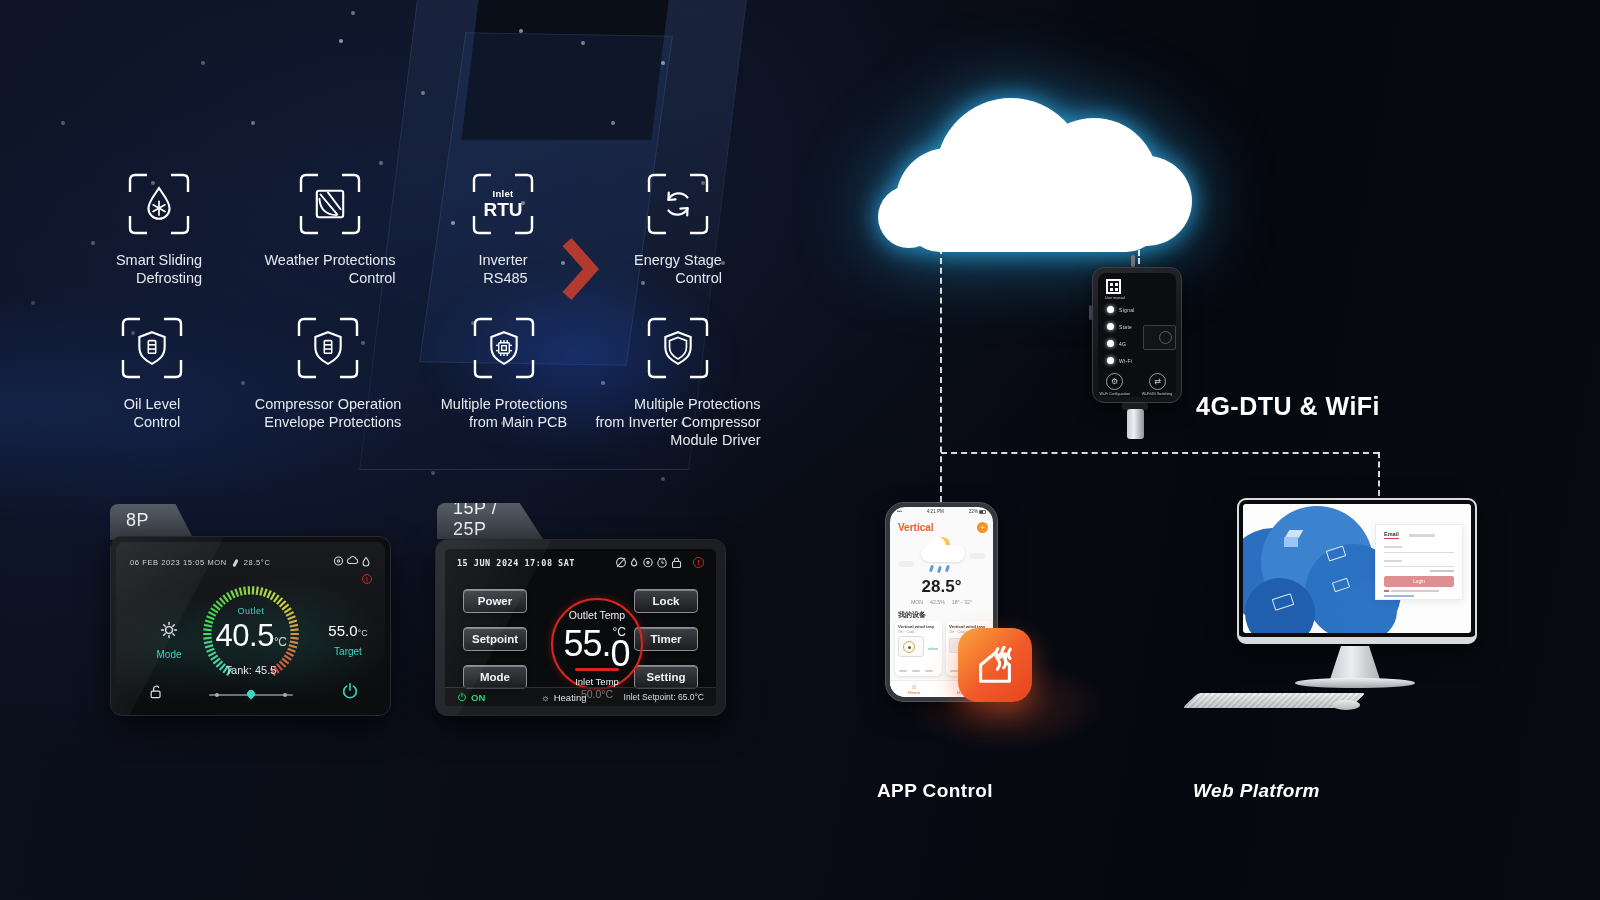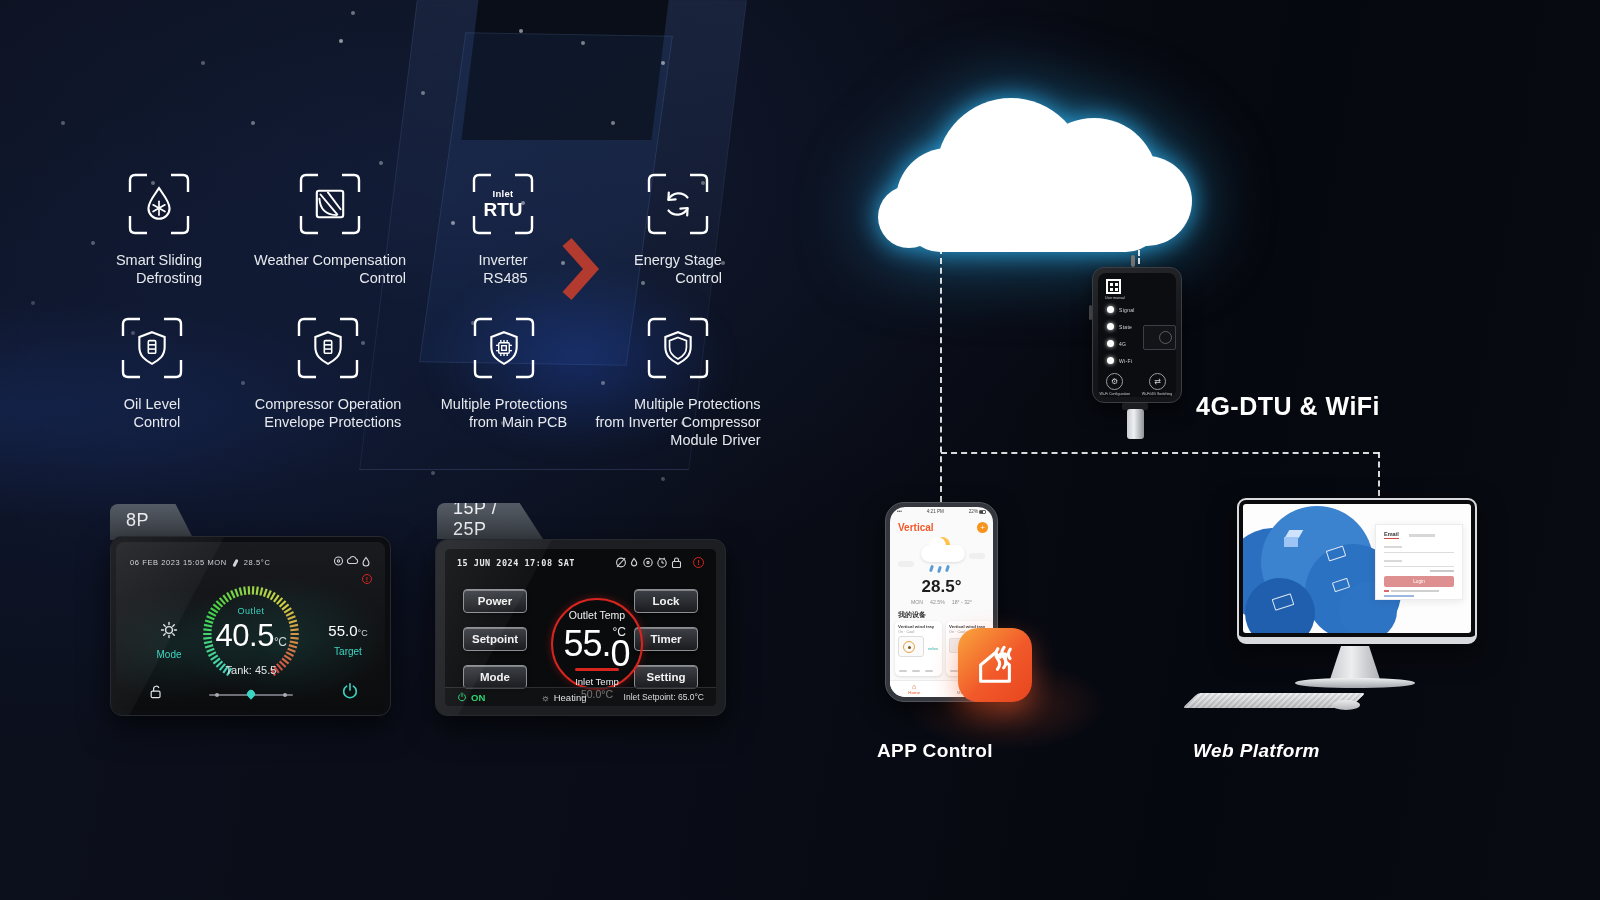--- a/index.html
+++ b/index.html
@@ -175,21 +175,21 @@
   .login .forgot{margin-top:3px;margin-left:auto;width:24px;height:2.4px;background:#c9c9c9;}
   .login .btn{margin-top:4px;width:100%;height:11px;background:#DE8F8F;border-radius:2px;color:#fff;font-size:4.8px;display:flex;align-items:center;justify-content:center;}
   .login .fine{margin-top:3px;display:flex;gap:2px;}
   .login .fine i{display:block;height:2px;background:#cfcfcf;}
   .mon-stand{left:1320px;top:646px;width:70px;height:34px;background:linear-gradient(90deg,#b9bcc0,#eceef0 45%,#9a9da2);clip-path:polygon(30% 0,70% 0,86% 100%,14% 100%);}
   .mon-base{left:1295px;top:678px;width:120px;height:10px;border-radius:50%/60%;background:linear-gradient(180deg,#eef0f2,#a2a5aa);}
   .keyboard{left:1190px;top:693px;width:168px;height:15px;border-radius:3px;transform:skewX(-46deg);
     background:repeating-linear-gradient(90deg,rgba(0,0,0,.10) 0 3px,transparent 3px 6px),linear-gradient(#eff0f1,#c4c6c9);}
   .mouse{left:1332px;top:700px;width:28px;height:10px;border-radius:50%;background:linear-gradient(180deg,#eaebec,#b4b6b9);}
 
-  .big-label{position:absolute;color:#fff;font-size:19px;font-weight:800;letter-spacing:.4px;}
+  .big-label{position:absolute;color:#fff;font-size:19px;font-weight:800;letter-spacing:.4px;margin-top:40px;}
 </style>
 </head>
 <body>
 
 <div id="stage">
 
   <div class="abs mach1"></div>
   <div class="abs mach4"></div>
   <div class="abs mach2"></div>
   <div class="abs mach3"></div>
@@ -221,21 +221,21 @@
         </svg>
       <svg width="38" height="38" viewBox="0 0 36 36">
           <rect x="5.5" y="5.5" width="25" height="25" rx="2" fill="none" stroke="#fff" stroke-width="2"></rect>
           <g stroke="#fff" stroke-width="1.8" stroke-linecap="round">
             <path d="M9 9 L25 28"></path>
             <path d="M16 7 L28 23"></path>
             <path d="M8 13 Q9 28 24 28.5" fill="none"></path>
           </g>
         </svg>
     </div>
-    <div class="feat-label">Weather Compensation
+    <div class="feat-label">Weather Protections
 Control</div>
   </div>
 
   <div class="feature-cell" style="left:408px;top:172px;">
     <div class="icon-frame">
       <svg class="frame-svg" width="64" height="64" viewBox="0 0 64 64">
           <path d="M20 3 H8 Q3 3 3 8 V20 M44 3 H56 Q61 3 61 8 V20 M61 44 V56 Q61 61 56 61 H44 M3 44 V56 Q3 61 8 61 H20" fill="none" stroke="#fff" stroke-width="2.4"></path>
         </svg>
       <div class="modbus-txt">
         <div class="t">Inlet</div>

